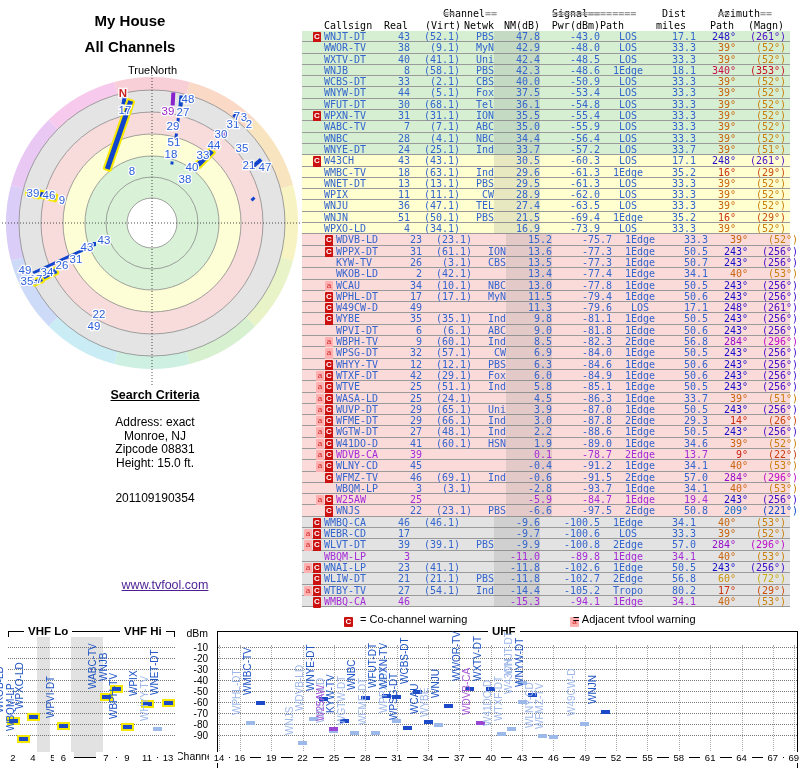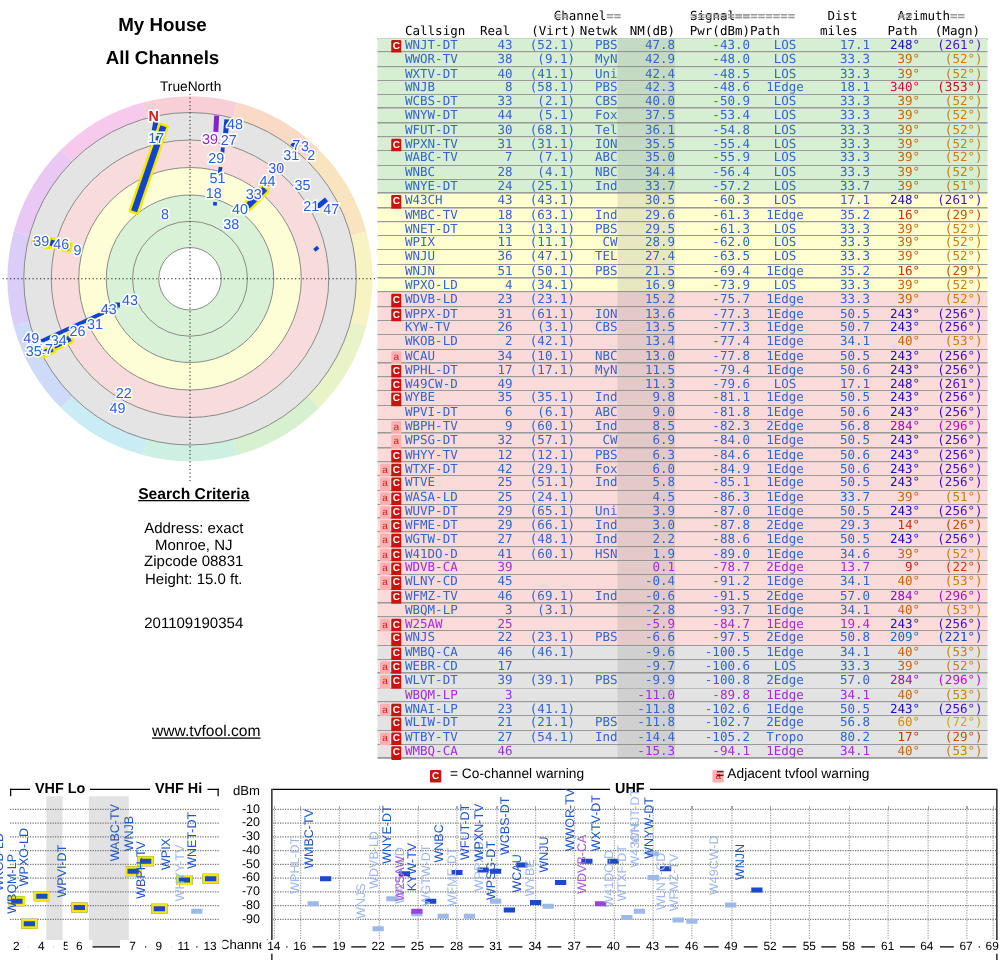--- a/index.html
+++ b/index.html
@@ -9,32 +9,32 @@
   
   #title1,#title2{position:absolute;left:40px;width:180px;text-align:center;font-weight:bold;font-size:15px;color:#000;}
   #title1{top:12px;} #title2{top:38px;}
   #truenorth{position:absolute;left:105px;top:64px;width:95px;text-align:center;font-size:11px;color:#000;}
   
   #criteria{position:absolute;left:60px;top:388px;width:190px;text-align:center;font-size:12px;color:#000;}
   #criteria .hd{font-weight:bold;text-decoration:underline;font-size:12.5px;margin-bottom:14px;}
   #criteria .ln{line-height:13.5px;}
   #criteria .gap{height:22px;}
   #sitelink{position:absolute;left:100px;top:578px;width:130px;text-align:center;font-size:12.5px;}
-  #sitelink a{color:#000000;}
+  #sitelink a{color:#4c1d95;}
   
   #tbl{position:absolute;left:302px;top:8px;width:488px;font-family:"DejaVu Sans Mono",monospace;font-size:10px;color:#3465cc;}
   .hrow{position:relative;height:11.5px;line-height:11.5px;color:#000;white-space:nowrap;}
   .hrow span{position:absolute;display:inline-block;}
   .eq{color:#999;font-weight:bold;}
   #hline{position:absolute;left:0;width:488px;height:0;border-top:1.2px solid #333;}
   .trow{position:relative;height:11.31px;line-height:11.4px;white-space:nowrap;
         background-image:linear-gradient(to top,#9a9a9a 1px,transparent 1px);}
   .trow span{display:inline-block;vertical-align:top;height:11.31px;overflow:visible;}
   .bg-g{background-color:#d6efd2;} .bg-y{background-color:#ffffd0;}
-  .bg-p{background-color:#fbdada;} .bg-e{background-color:#e3e3e3;}
+  .bg-p{background-color:#fbdada;padding-left:12px;} .bg-e{background-color:#e3e3e3;}
   .c-m{width:20px;text-align:right;}
   .c-call{width:64px;padding-left:2px;}
   .c-real{width:22px;text-align:right;}
   .c-virt{width:50px;text-align:right;}
   .c-net{width:34px;text-align:right;}
   .c-nm{width:46px;text-align:right;background:rgba(110,110,110,0.16);}
   .c-pwr{width:60px;text-align:right;}
   .c-path{width:56px;text-align:center;}
   .c-dist{width:40px;text-align:right;}
   .c-az{width:40px;text-align:right;}

